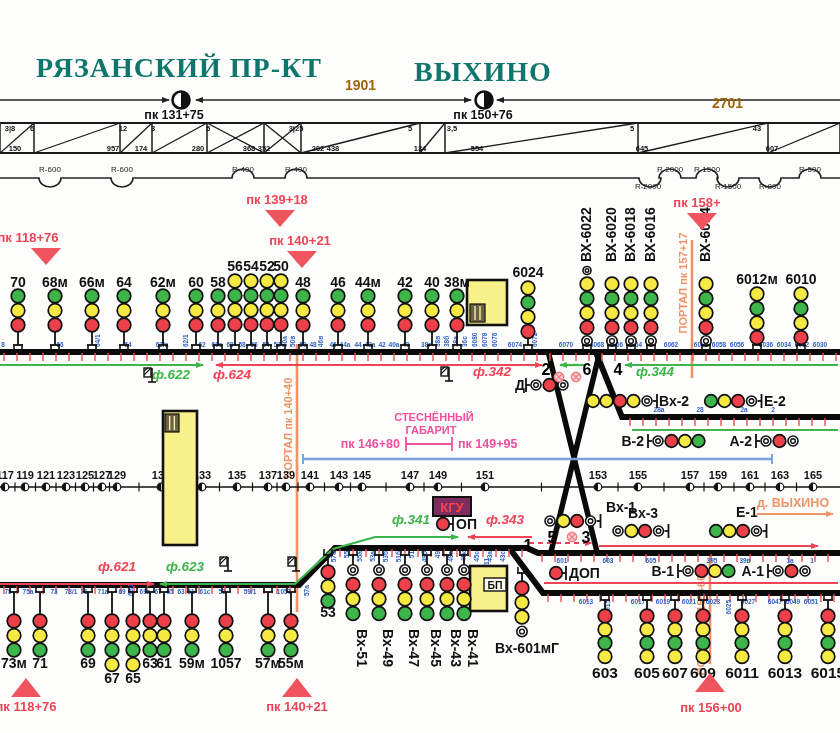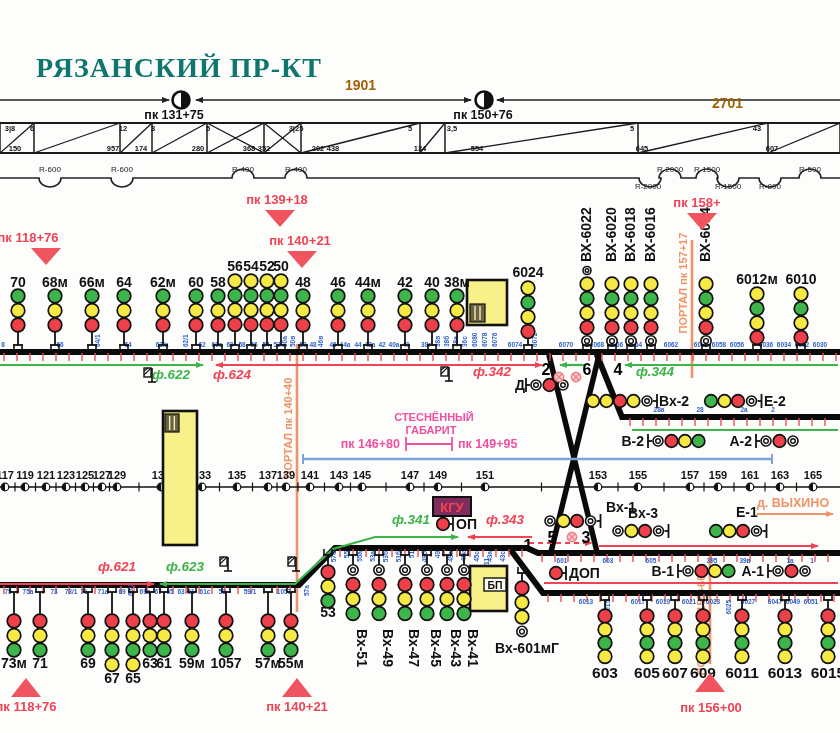--- a/index.html
+++ b/index.html
@@ -1325,15 +1325,16 @@
       </g>
       <g>
         <text x="434" y="421" class="pink-t" text-anchor="middle">СТЕСНЁННЫЙ</text>
         <text x="431" y="434" class="pink-t" text-anchor="middle">ГАБАРИТ</text>
         <text x="793" y="507" class="salmon13" text-anchor="middle">д. ВЫХИНО</text>
         <text x="174" y="119" class="pk-lbl" text-anchor="middle">пк 131+75</text>
         <text x="483" y="119" class="pk-lbl" text-anchor="middle">пк 150+76</text>
       </g>
     </svg>
   <div class="hdr-title" style="left:36px;top:52px;">РЯЗАНСКИЙ ПР-КТ</div>
+  <div class="hdr-title" style="left:414px;top:56px;">ВЫХИНО</div>
   <div class="hdr-km" style="left:345px;top:77px;">1901</div>
   <div class="hdr-km" style="left:712px;top:95px;">2701</div>
 </div>
 
 </body></html>

